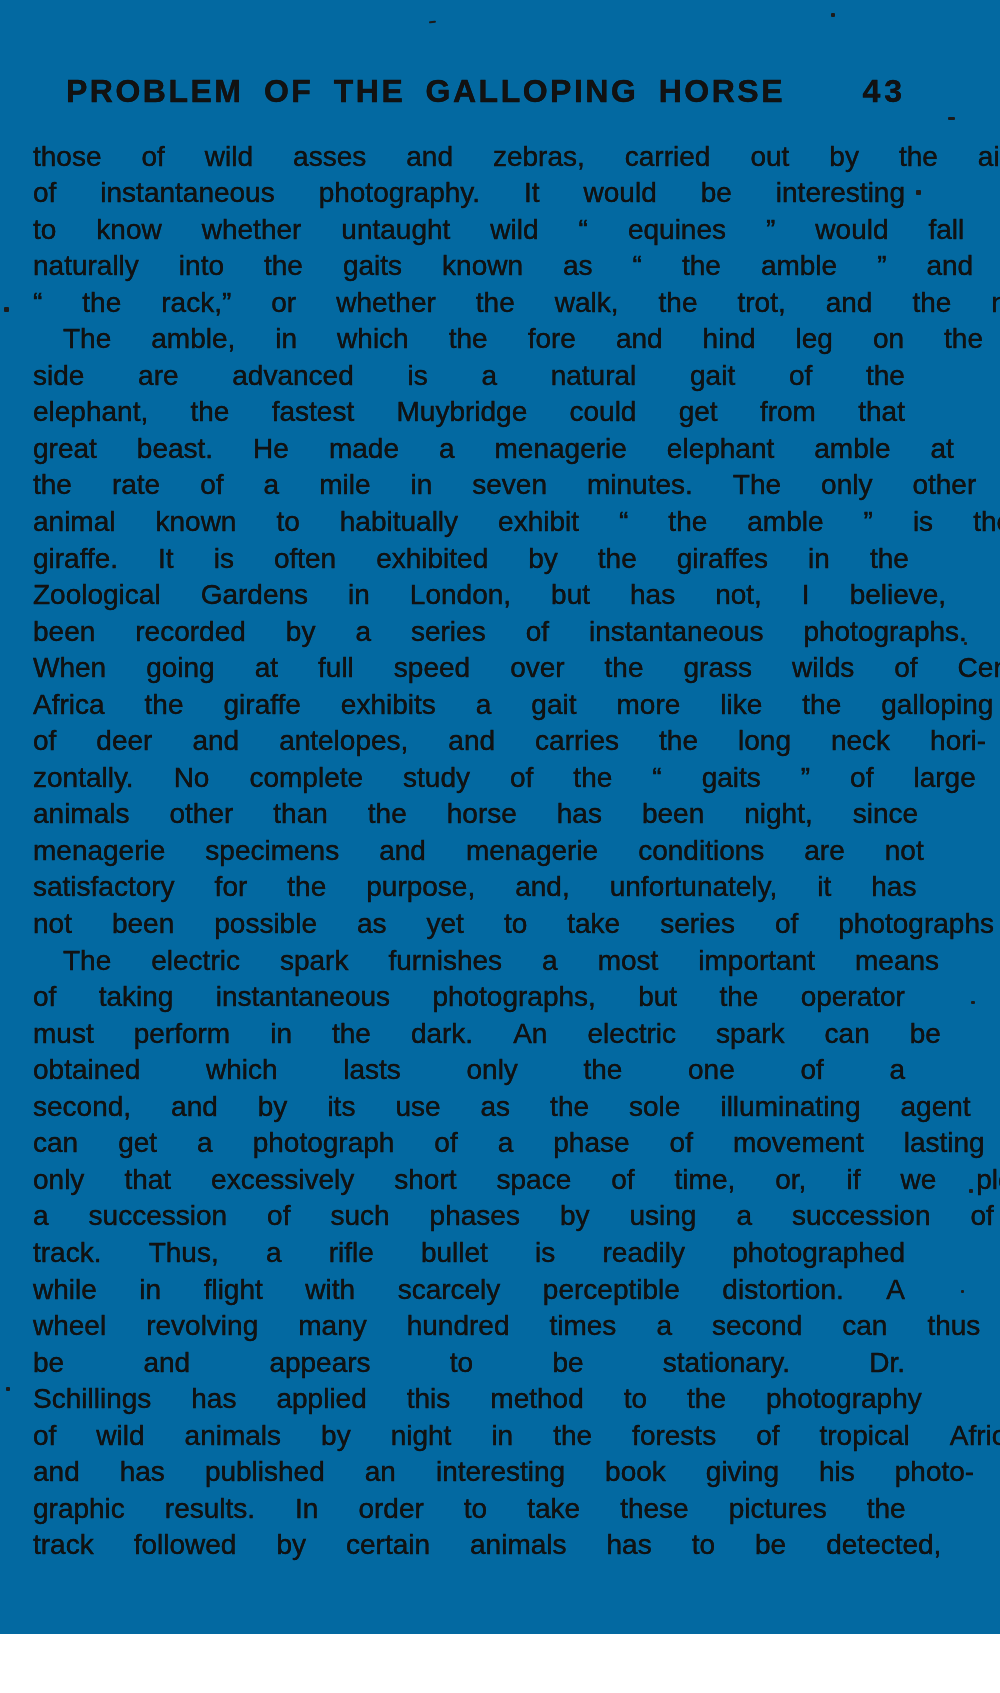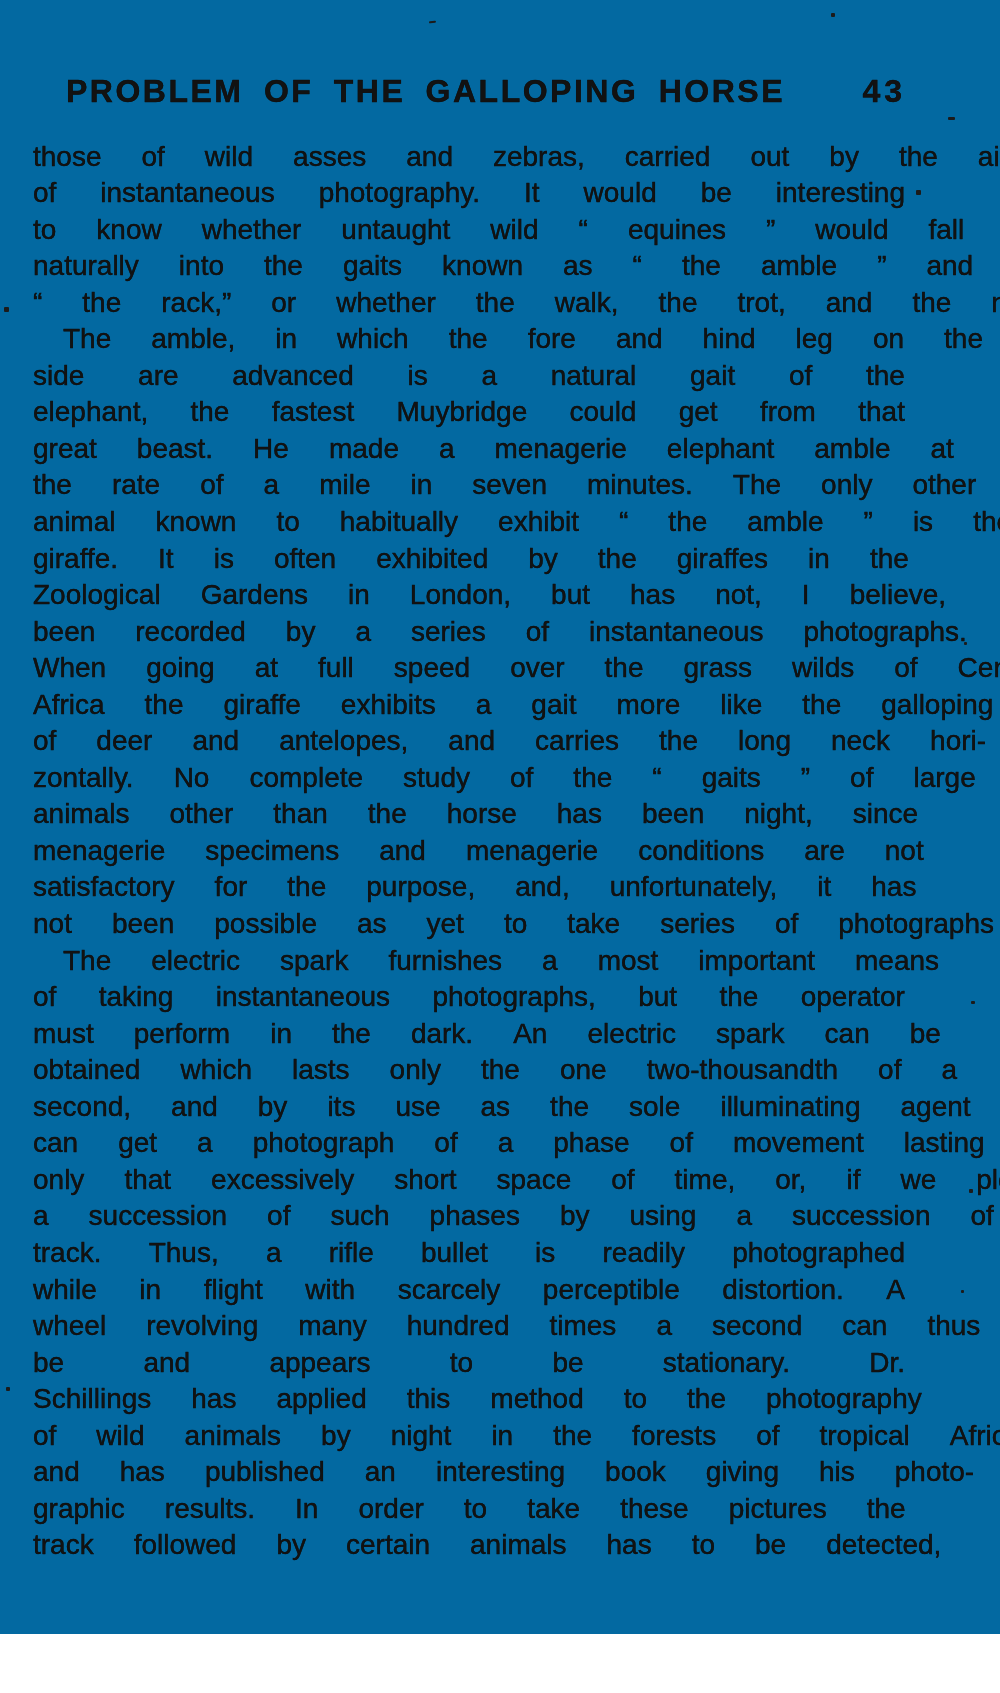--- a/index.html
+++ b/index.html
@@ -105,21 +105,21 @@
       <div class="line"><span>Africa</span><span>the</span><span>giraffe</span><span>exhibits</span><span>a</span><span>gait</span><span>more</span><span>like</span><span>the</span><span>galloping</span></div>
       <div class="line"><span>of</span><span>deer</span><span>and</span><span>antelopes,</span><span>and</span><span>carries</span><span>the</span><span>long</span><span>neck</span><span>hori-</span></div>
       <div class="line"><span>zontally.</span><span>No</span><span>complete</span><span>study</span><span>of</span><span>the</span><span>“</span><span>gaits</span><span>”</span><span>of</span><span>large</span></div>
       <div class="line"><span>animals</span><span>other</span><span>than</span><span>the</span><span>horse</span><span>has</span><span>been</span><span>night,</span><span>since</span></div>
       <div class="line"><span>menagerie</span><span>specimens</span><span>and</span><span>menagerie</span><span>conditions</span><span>are</span><span>not</span></div>
       <div class="line"><span>satisfactory</span><span>for</span><span>the</span><span>purpose,</span><span>and,</span><span>unfortunately,</span><span>it</span><span>has</span></div>
       <div class="line"><span>not</span><span>been</span><span>possible</span><span>as</span><span>yet</span><span>to</span><span>take</span><span>series</span><span>of</span><span>photographs</span></div>
       <div class="line indent"><span>The</span><span>electric</span><span>spark</span><span>furnishes</span><span>a</span><span>most</span><span>important</span><span>means</span></div>
       <div class="line"><span>of</span><span>taking</span><span>instantaneous</span><span>photographs,</span><span>but</span><span>the</span><span>operator</span></div>
       <div class="line"><span>must</span><span>perform</span><span>in</span><span>the</span><span>dark.</span><span>An</span><span>electric</span><span>spark</span><span>can</span><span>be</span></div>
-      <div class="line"><span>obtained</span><span>which</span><span>lasts</span><span>only</span><span>the</span><span>one</span><span>two-thousandth</span><span>of</span><span>a</span></div>
+      <div class="line"><span>obtained</span><span>which</span><span>lasts</span><span>only</span><span>the</span><span>one</span><span>of</span><span>a</span></div>
       <div class="line"><span>second,</span><span>and</span><span>by</span><span>its</span><span>use</span><span>as</span><span>the</span><span>sole</span><span>illuminating</span><span>agent</span><span>we</span></div>
       <div class="line"><span>can</span><span>get</span><span>a</span><span>photograph</span><span>of</span><span>a</span><span>phase</span><span>of</span><span>movement</span><span>lasting</span></div>
       <div class="line"><span>only</span><span>that</span><span>excessively</span><span>short</span><span>space</span><span>of</span><span>time,</span><span>or,</span><span>if</span><span>we</span><span>please,</span></div>
       <div class="line"><span>a</span><span>succession</span><span>of</span><span>such</span><span>phases</span><span>by</span><span>using</span><span>a</span><span>succession</span><span>of</span></div>
       <div class="line"><span>track.</span><span>Thus,</span><span>a</span><span>rifle</span><span>bullet</span><span>is</span><span>readily</span><span>photographed</span></div>
       <div class="line"><span>while</span><span>in</span><span>flight</span><span>with</span><span>scarcely</span><span>perceptible</span><span>distortion.</span><span>A</span></div>
       <div class="line"><span>wheel</span><span>revolving</span><span>many</span><span>hundred</span><span>times</span><span>a</span><span>second</span><span>can</span><span>thus</span></div>
       <div class="line"><span>be</span><span>and</span><span>appears</span><span>to</span><span>be</span><span>stationary.</span><span>Dr.</span></div>
       <div class="line"><span>Schillings</span><span>has</span><span>applied</span><span>this</span><span>method</span><span>to</span><span>the</span><span>photography</span></div>
       <div class="line"><span>of</span><span>wild</span><span>animals</span><span>by</span><span>night</span><span>in</span><span>the</span><span>forests</span><span>of</span><span>tropical</span><span>Africa,</span></div>

